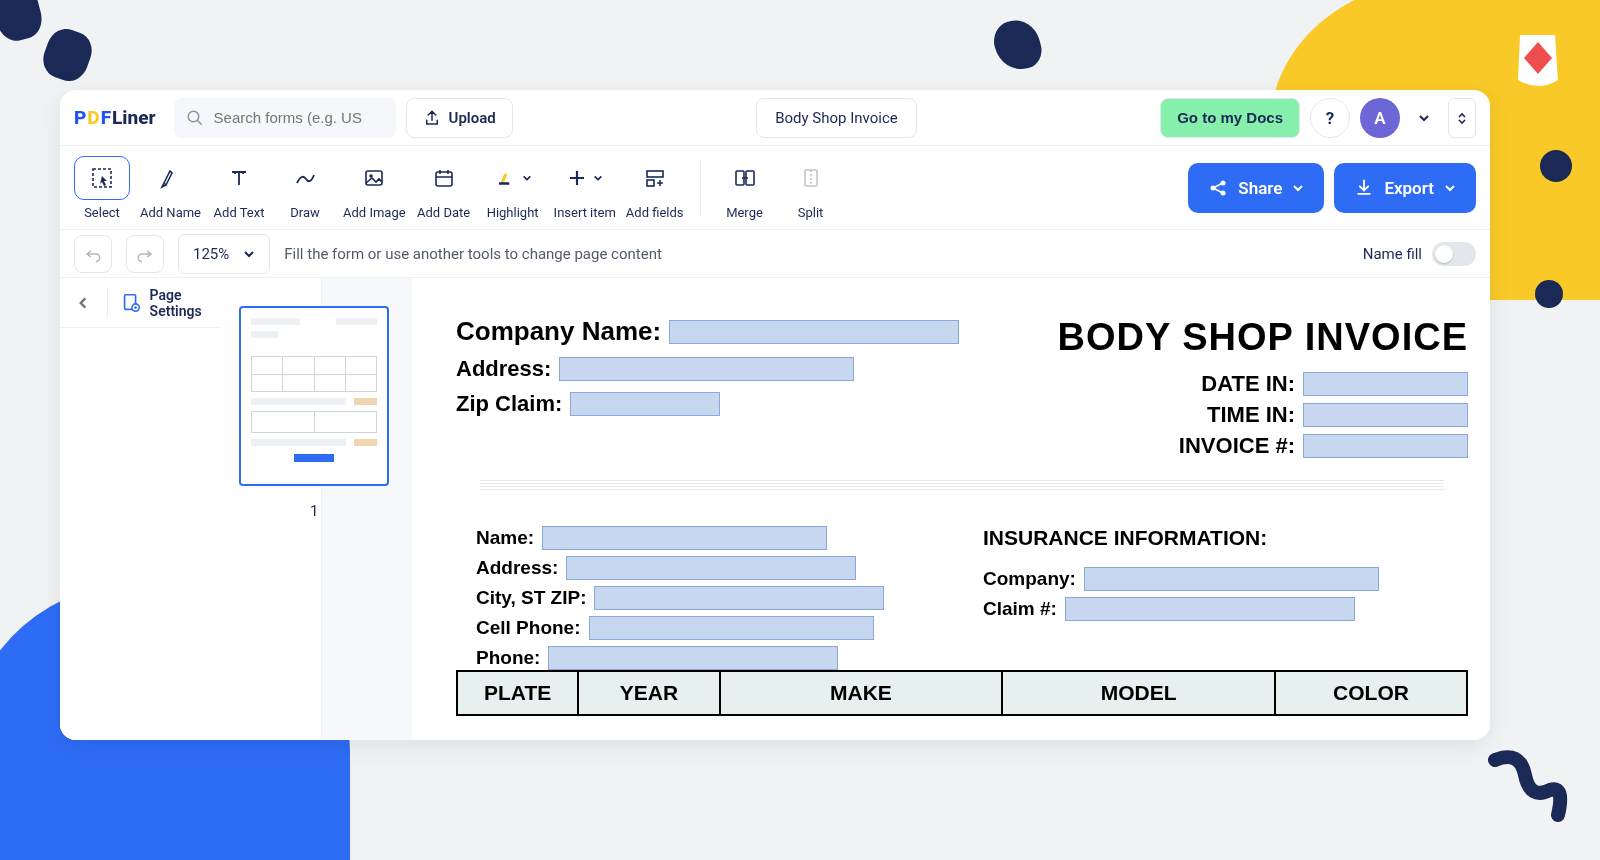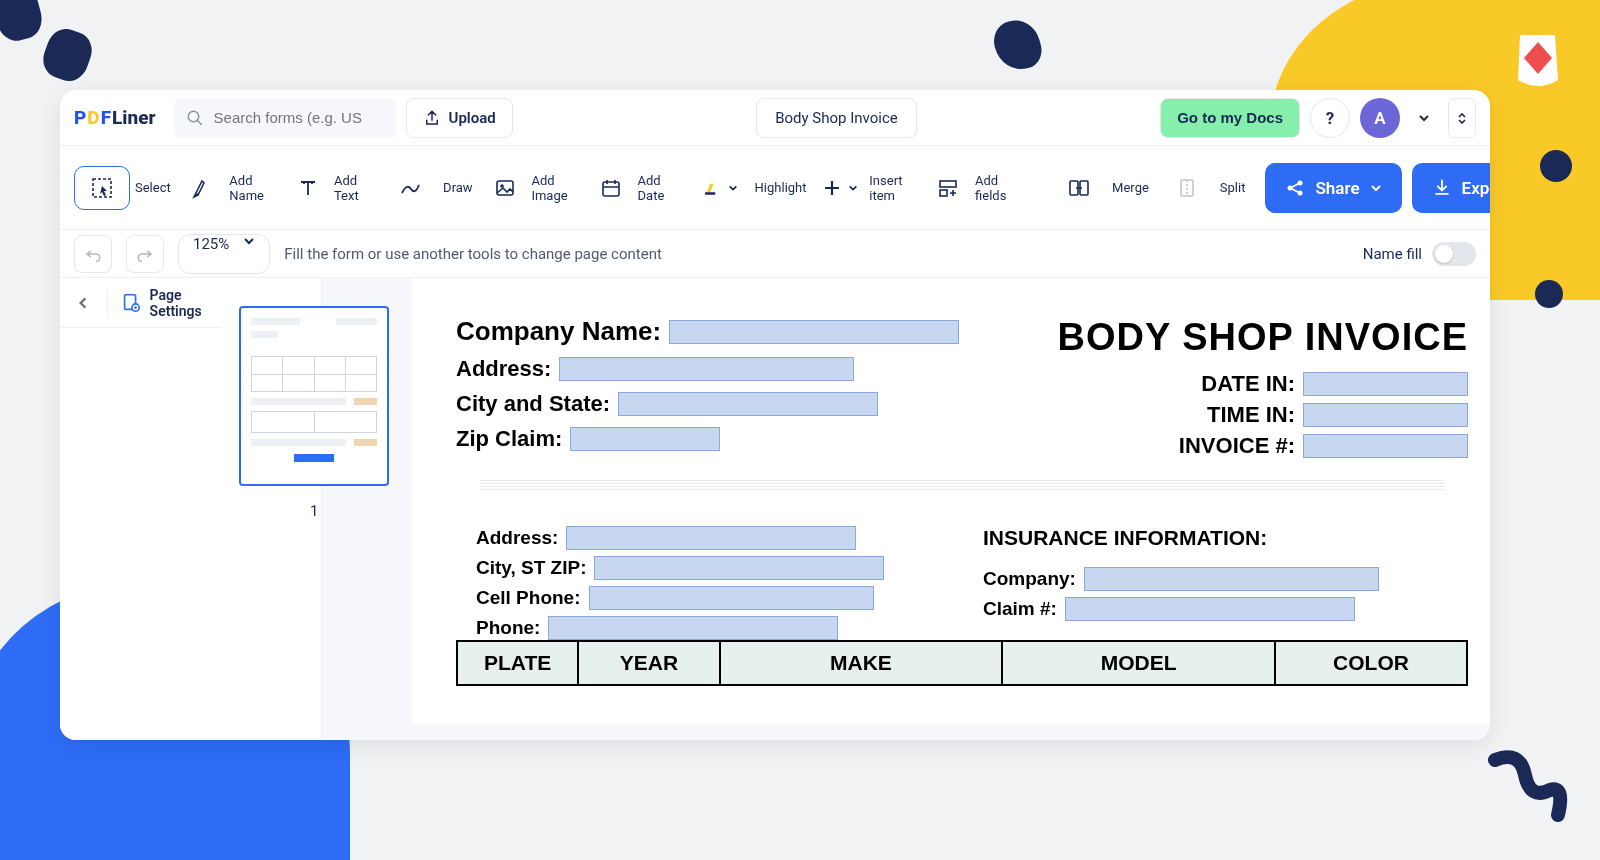--- a/index.html
+++ b/index.html
@@ -29,31 +29,31 @@
 .upload-btn{display:flex;align-items:center;gap:8px;height:40px;padding:0 16px;border:1px solid #e3e6eb;border-radius:8px;font-size:15px;font-weight:600;color:#1a2956;cursor:pointer;background:#fff}
 .doc-title-wrap{flex:1;display:flex;justify-content:center}
 .doc-title{font-size:15px;color:#1a2956;background:#fff;border:1px solid #e3e6eb;border-radius:8px;padding:10px 18px}
 .topbar-right{display:flex;align-items:center;gap:10px}
 .btn-plain{height:40px;padding:0 16px;border:1px solid #e3e6eb;border-radius:8px;font-size:15px;font-weight:600;color:#1a2956;background:#86efac;cursor:pointer}
 .icon-circle{width:40px;height:40px;border-radius:50%;border:1px solid #e3e6eb;display:flex;align-items:center;justify-content:center;font-size:17px;font-weight:700;color:#1a2956;cursor:pointer}
 .avatar{width:40px;height:40px;border-radius:50%;background:#6d66d6;color:#fff;display:flex;align-items:center;justify-content:center;font-weight:600;font-size:17px}
 .chev-btn{width:28px;height:40px;display:flex;align-items:center;justify-content:center;cursor:pointer}
 .more-btn{width:28px;height:40px;display:flex;align-items:center;justify-content:center;cursor:pointer;border:1px solid #e3e6eb;border-radius:6px}
 .toolbar{height:84px;display:flex;align-items:center;padding:0 14px;gap:10px;border-bottom:1px solid #eef0f3}
-.tool{display:flex;flex-direction:row;align-items:center;gap:5px;cursor:pointer;padding:0}
+.tool{display:flex;flex-direction:column;align-items:center;gap:5px;cursor:pointer;padding:0}
 .tool-icon{width:56px;height:44px;border:1px solid transparent;border-radius:10px;display:flex;align-items:center;justify-content:center}
 .tool.active .tool-icon{border-color:#2e6cf6}
 .tool-label{font-size:13px;color:#1a2956}
 .tool-wide .tool-icon{width:62px}
 .tool-sep{width:1px;height:56px;background:#eef0f3;margin:0 6px}
 .toolbar-spacer{flex:1}
 .primary-btn{display:flex;align-items:center;gap:10px;height:50px;padding:0 20px;border-radius:10px;background:#2e6cf6;color:#fff;font-weight:600;font-size:17px;cursor:pointer}
 .subbar{height:48px;display:flex;align-items:center;padding:0 14px;gap:14px;border-bottom:1px solid #eef0f3}
 .history-btn{width:38px;height:38px;border:1px solid #e3e6eb;border-radius:8px;display:flex;align-items:center;justify-content:center;cursor:pointer;color:#b0b6c2}
-.zoom-sel{display:flex;gap:14px;height:40px;padding:0 14px;border:1px solid #e3e6eb;border-radius:12px;font-size:15px;color:#1a2956;cursor:pointer}
+.zoom-sel{display:flex;align-items:center;gap:14px;height:40px;padding:0 14px;border:1px solid #e3e6eb;border-radius:6px;font-size:15px;color:#1a2956;cursor:pointer}
 .hint{font-size:15px;color:#525a6b}
 .quickfill{display:flex;align-items:center;gap:10px;font-size:15px;color:#1a2956;margin-left:auto}
 .toggle{width:44px;height:24px;background:#e3e6eb;border-radius:20px;position:relative;cursor:pointer}
 .toggle::after{content:"";position:absolute;width:18px;height:18px;background:#fff;border-radius:50%;top:3px;left:3px;box-shadow:0 1px 2px rgba(0,0,0,.2)}
 .workspace{flex:1;display:flex;overflow:hidden;background:#f6f8fb}
 .sidebar{width:262px;background:#fff;border-right:1px solid #eef0f3;display:flex;flex-direction:row}
 .sidebar-head{height:50px;display:flex;align-items:center;padding:0 12px;gap:12px;border-bottom:1px solid #eef0f3}
 .collapse-btn{width:30px;height:30px;display:flex;align-items:center;justify-content:center;cursor:pointer;color:#6b7280}
 .page-settings-btn{display:flex;align-items:center;gap:8px;font-size:14px;font-weight:600;color:#1a2956;cursor:pointer}
 .thumbs{flex:1;padding:28px 18px}
@@ -387,24 +387,20 @@
         <div class="company-block">
           <div class="field-row">
                 <span class="field-label lg">Company Name:</span>
                 <div class="fill-box" style="width:290px"></div>
               </div>
           <div class="field-row">
                 <span class="field-label">Address:</span>
                 <div class="fill-box" style="width:295px"></div>
               </div>
           <div class="field-row">
-                <span class="field-label">City and State:</span>
-                <div class="fill-box" style="width:260px"></div>
-              </div>
-          <div class="field-row">
                 <span class="field-label">Zip Claim:</span>
                 <div class="fill-box" style="width:150px"></div>
               </div>
         </div>
         <div>
           <div class="inv-title">BODY SHOP INVOICE</div>
           <div class="inv-meta">
             <div class="field-row">
                   <span class="field-label">DATE IN:</span>
                   <div class="fill-box" style="width:165px"></div>
@@ -416,20 +412,24 @@
             <div class="field-row">
                   <span class="field-label">INVOICE #:</span>
                   <div class="fill-box" style="width:165px"></div>
                 </div>
           </div>
         </div>
       </div>
       <div class="divider"></div>
       <div class="two-col" style="padding:0 20px">
         <div class="col">
+          <div class="field-row">
+                <span class="field-label sm">Name:</span>
+                <div class="fill-box" style="width:285px"></div>
+              </div>
           <div class="field-row">
                 <span class="field-label sm">Address:</span>
                 <div class="fill-box" style="width:290px"></div>
               </div>
           <div class="field-row">
                 <span class="field-label sm">City, ST ZIP:</span>
                 <div class="fill-box" style="width:290px"></div>
               </div>
           <div class="field-row">
                 <span class="field-label sm">Cell Phone:</span>

